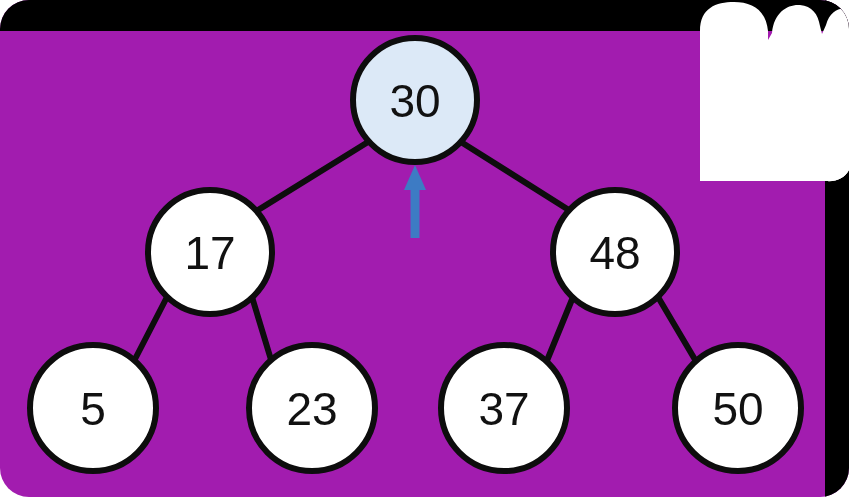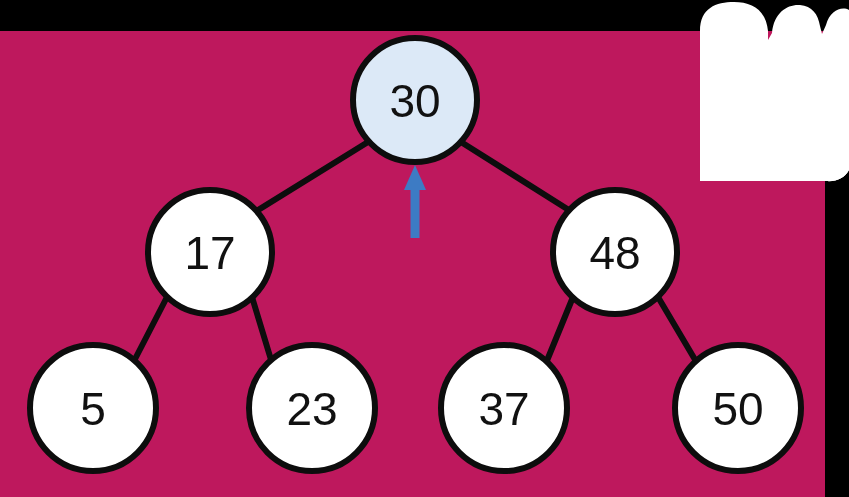--- a/index.html
+++ b/index.html
@@ -8,22 +8,23 @@
     padding: 0;
     background: #ffffff;
   }
   body {
     font-family: "Liberation Sans", sans-serif;
   }
   #canvas {
     position: relative;
     width: 849px;
     height: 497px;
-    background: #be185d;
+    background: #a21caf;
     overflow: hidden;
+    border-radius: 29px;
   }
   #tree-svg {
     position: absolute;
     left: 0;
     top: 0;
     width: 849px;
     height: 497px;
     display: block;
   }
   .node-label {

